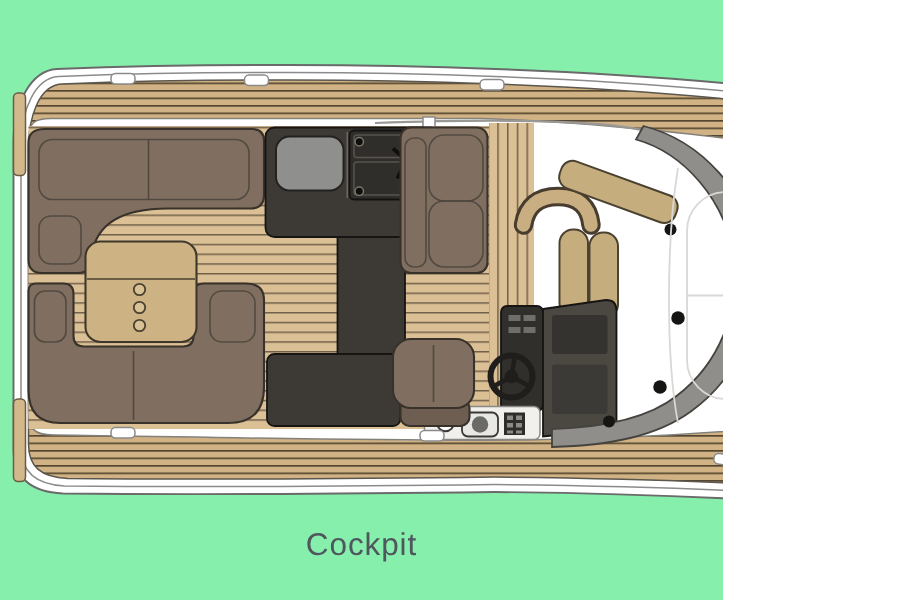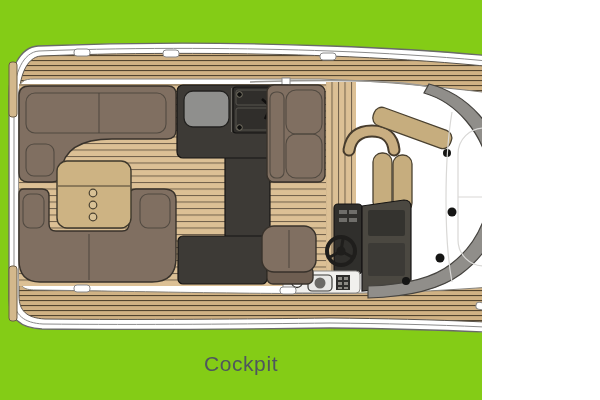--- a/index.html
+++ b/index.html
@@ -1,16 +1,16 @@
 <!DOCTYPE html>
 <html><head>
 <meta charset="utf-8">
 <style>
   html,body{margin:0;padding:0;background:#fff;}
-  .stage{position:relative;width:482px;height:400px;background:#84cc16;overflow:hidden;
+  .stage{position:relative;width:482px;height:400px;background:#86efac;overflow:hidden;
          font-family:"Liberation Sans",sans-serif;}
   .stage svg{position:absolute;left:0;top:0;}
   .caption{position:absolute;left:0;right:0;top:352px;text-align:center;
            font-size:21px;font-weight:500;letter-spacing:.6px;color:#4f565e;}
   .hull-outer{fill:#ffffff;stroke:#6a6a6a;stroke-width:1.3;}
   .hull-mid{fill:none;stroke:#8b8b8b;stroke-width:1;}
   .hull-deck{stroke:#5b564e;stroke-width:1;}
   .inner-white{fill:#ffffff;stroke:#84817b;stroke-width:1;}
   .outline{stroke:#38322b;stroke-width:1.4;}
   .cushion-line{fill:none;stroke:#4a443c;stroke-width:1.1;opacity:.85;}

